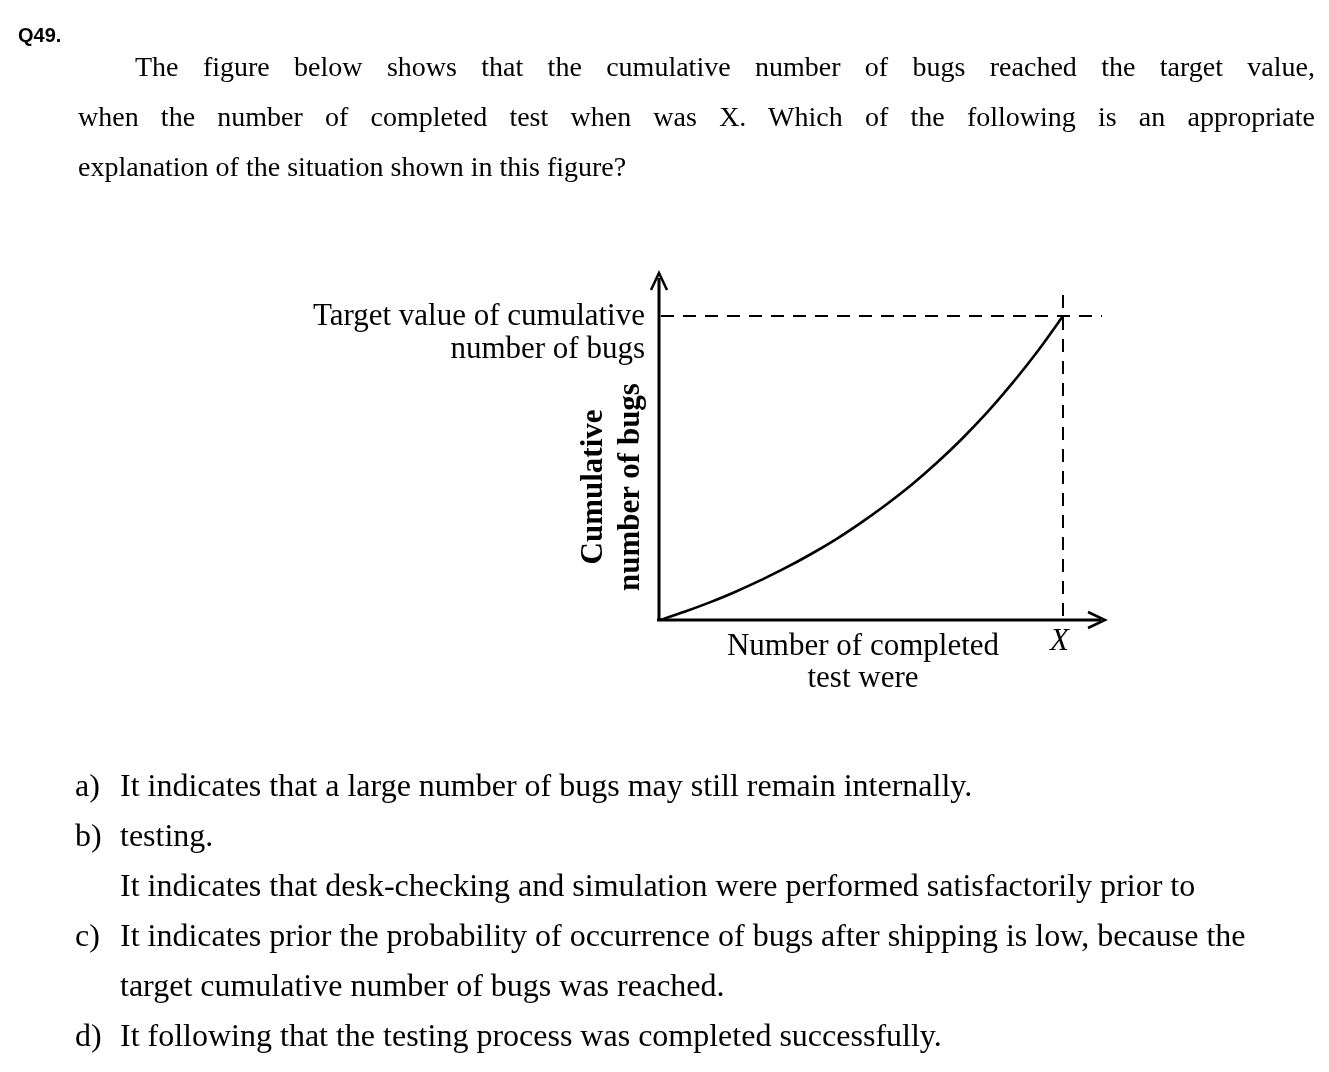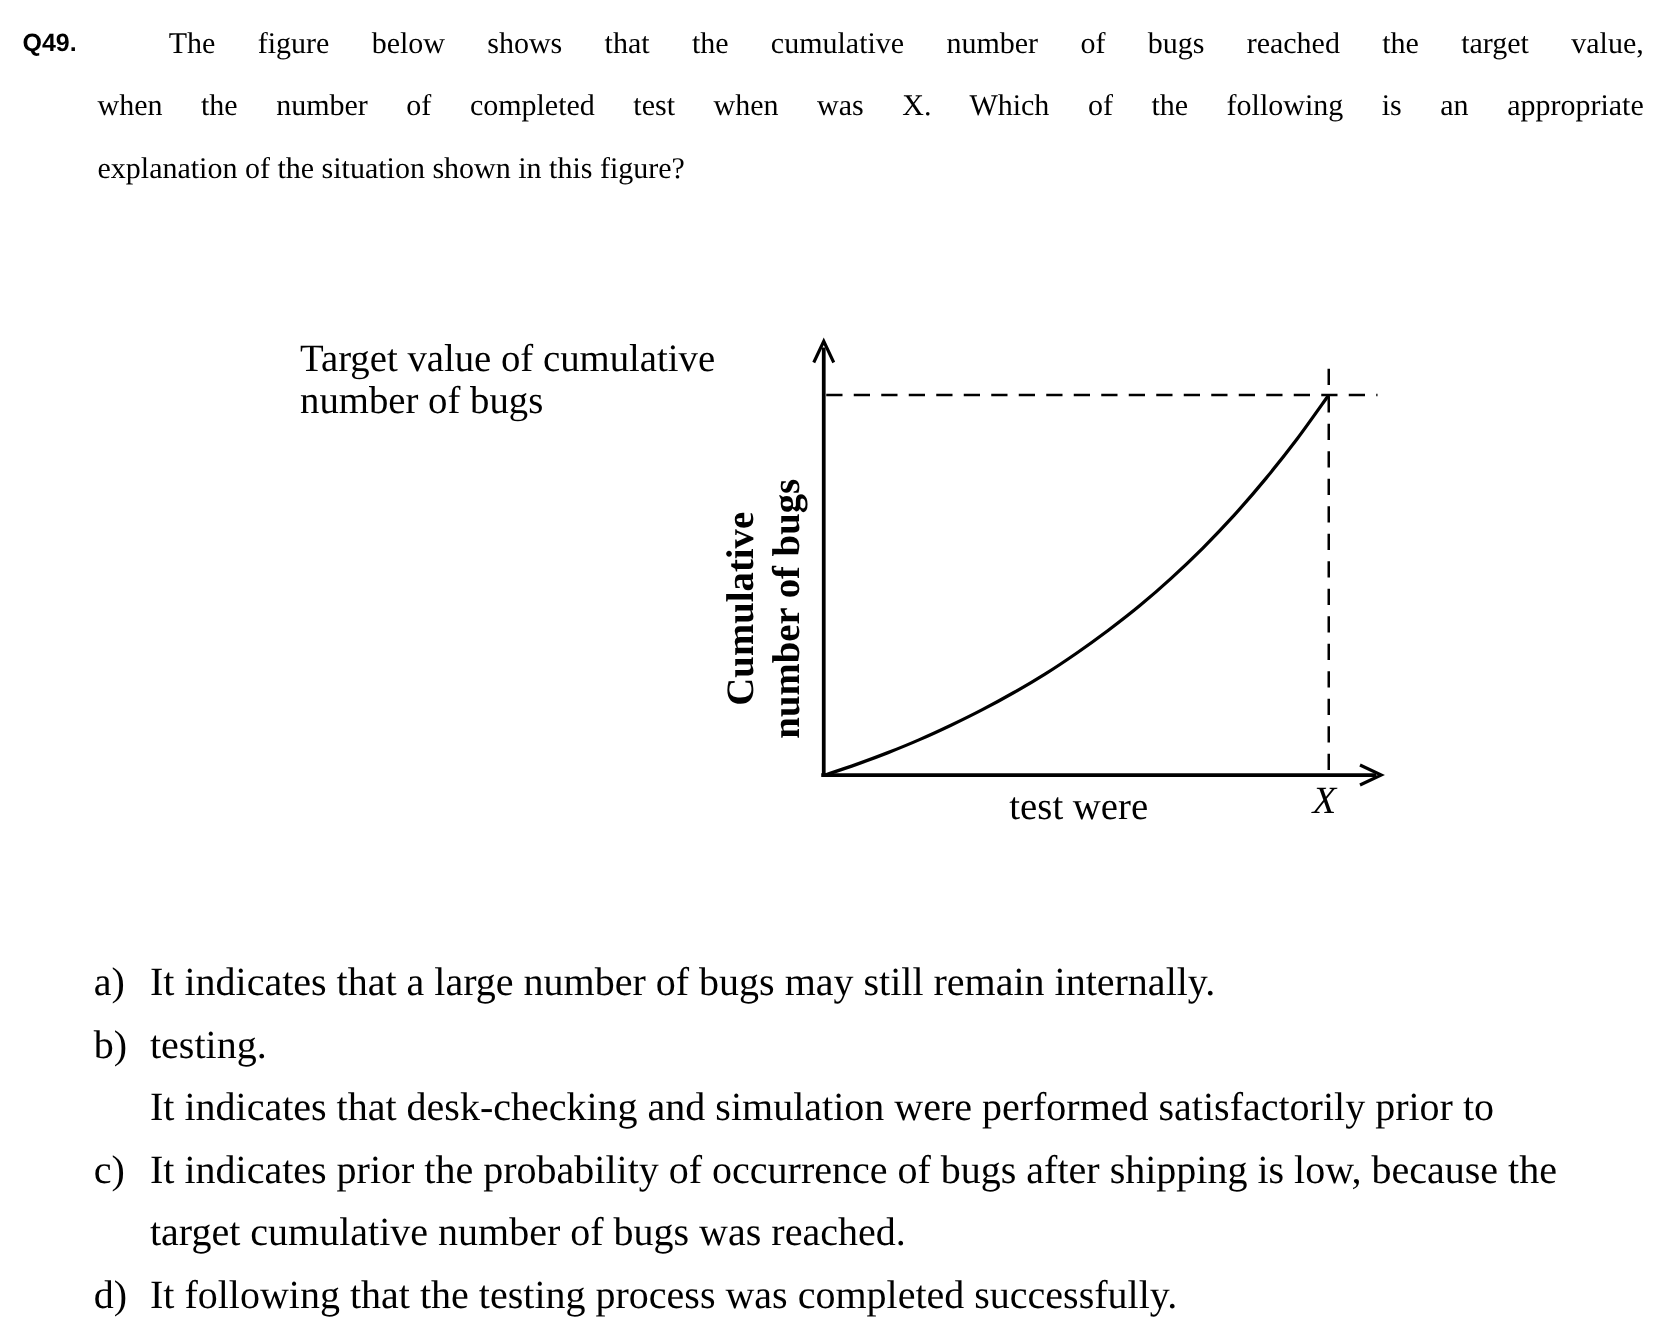--- a/index.html
+++ b/index.html
@@ -9,30 +9,30 @@
     font-family: "Liberation Serif", serif;
     position: relative; overflow: hidden;
   }
   
   .q-number {
     position: absolute; left: 18px; top: 12px;
     font-family: "Liberation Sans", sans-serif;
     font-weight: bold; font-size: 20px; line-height: 46px;
   }
   .q-line {
-    position: absolute; font-size: 24px; line-height: 50px;
-    text-align: justify; text-align-last: justify; white-space: normal;
+    position: absolute; font-size: 28px; line-height: 50px;
+    text-align: justify; text-align-last: justify; white-space: normal; margin-top: 32px;
   }
   .q-line.l1 { left: 135px; top: 10px;  width: 1180px; }
   .q-line.l2 { left: 78px;  top: 60px;  width: 1237px; }
   .q-line.l3 { left: 78px;  top: 110px; text-align: center; text-align-last: left; white-space: nowrap; }
   
   .diagram-svg { position: absolute; left: 640px; top: 260px; }
   .fig-label { position: absolute; font-size: 31px; }
-  .target-label { left: 240px; top: 270px; width: 405px; text-align: left; line-height: 33px; }
+  .target-label { left: 240px; top: 298px; width: 405px; text-align: right; line-height: 33px; }
   .y-axis-label {
     left: 610px; top: 487px;
     transform: translate(-50%, -50%) rotate(-90deg);
     font-weight: bold; text-align: center; line-height: 37px; white-space: nowrap;
   }
   .x-axis-label { left: 712px; top: 629px; width: 302px; text-align: center; line-height: 32px; }
   .x-marker { left: 1050px; top: 624px; font-style: italic; line-height: 32px; }
   
   .options { position: absolute; left: 75px; top: 760px; width: 1250px; font-size: 32px; }
   .option { display: grid; grid-template-columns: 45px auto; }
@@ -59,20 +59,21 @@
 
 <div class="fig-label target-label">
     <div>Target value of cumulative</div>
     <div>number of bugs</div>
   </div>
 <div class="fig-label y-axis-label">
     <div>Cumulative</div>
     <div>number of bugs</div>
   </div>
 <div class="fig-label x-axis-label">
+    <div>Number of completed</div>
     <div>test were</div>
   </div>
 <div class="fig-label x-marker">X</div>
 
 <div class="options">
   <div class="option">
     <div class="marker">a)</div>
     <div class="lines">
         <div>It indicates that a large number of bugs may still remain internally.</div>
       </div>

